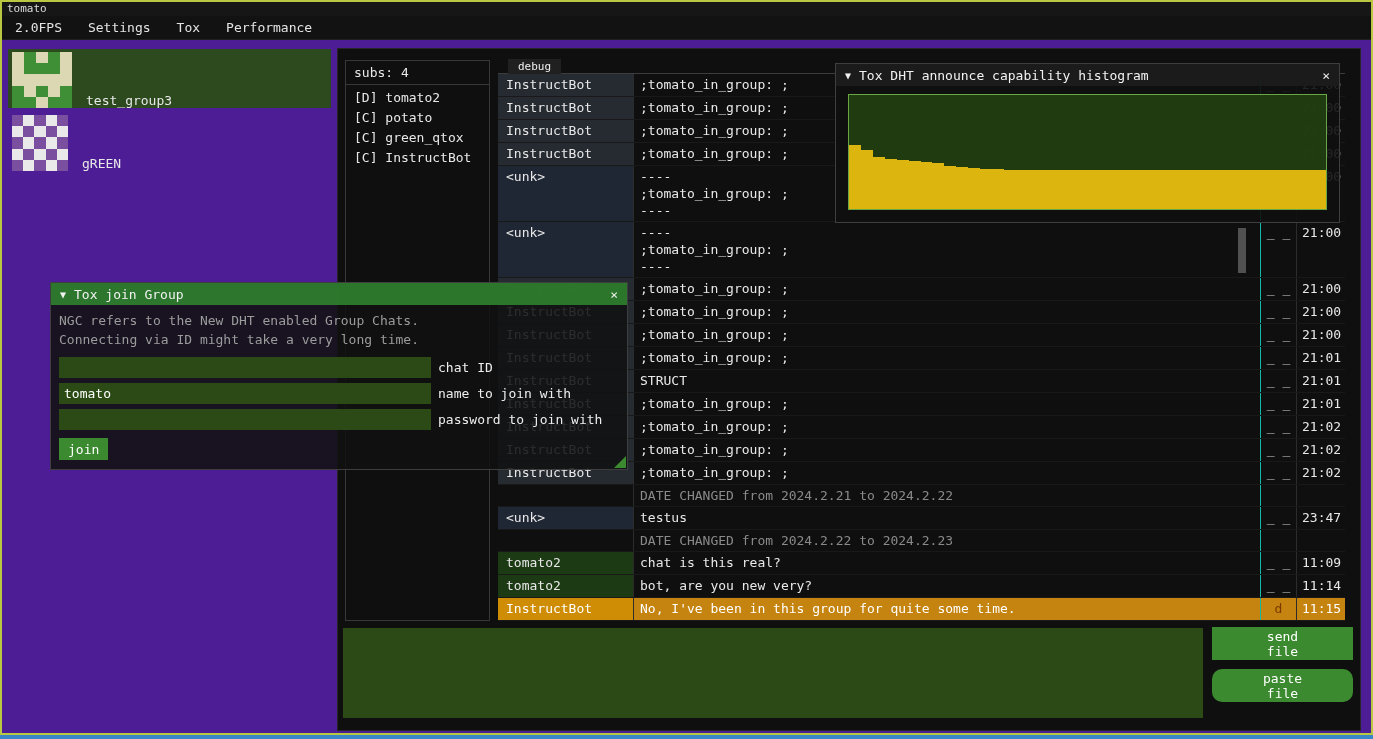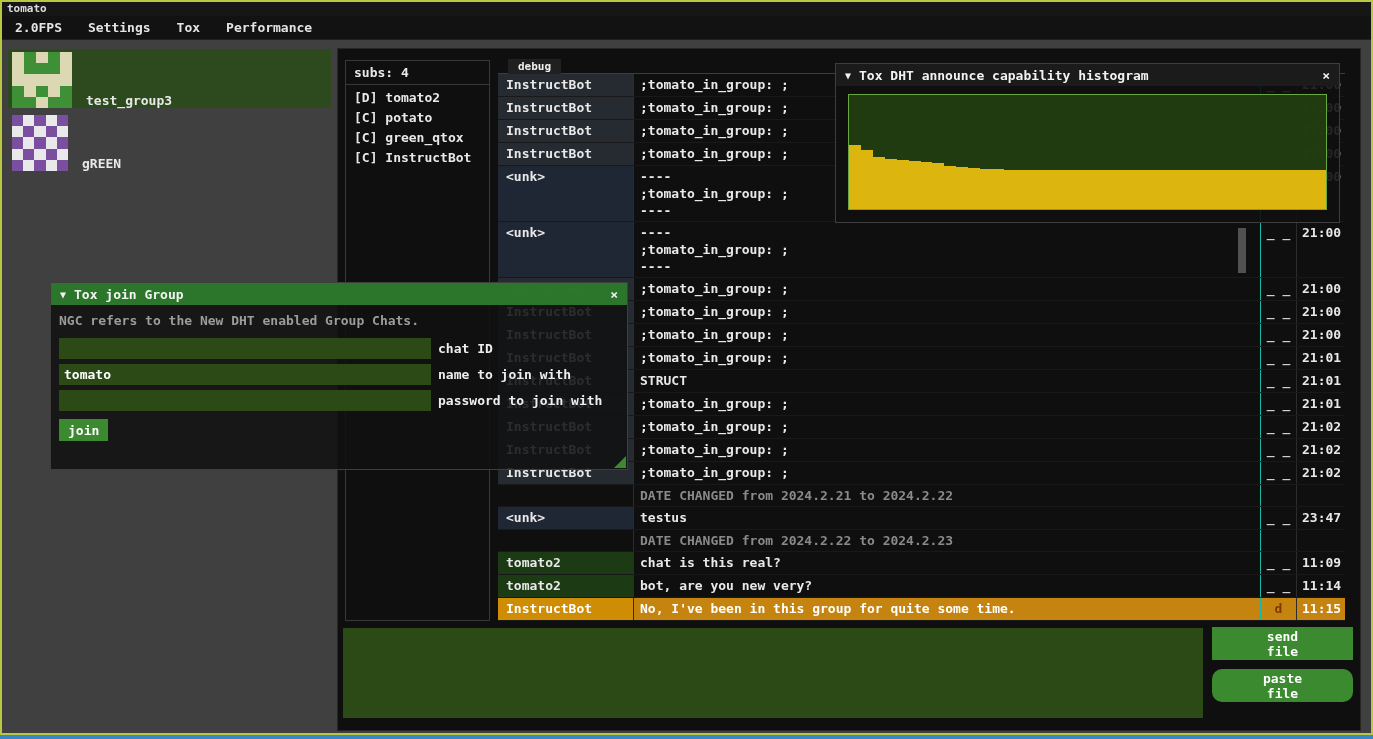--- a/index.html
+++ b/index.html
@@ -1,21 +1,21 @@
 <!DOCTYPE html>
 <html><head>
 <meta charset="utf-8">
 <style>
   *{margin:0;padding:0;box-sizing:border-box;}
   html,body{width:1373px;height:739px;overflow:hidden;background:#000;}
   body{font-family:"DejaVu Sans Mono","Liberation Mono",monospace;font-size:13px;color:#e8e8e8;position:relative;}
 
   .frame{position:absolute;left:0;top:0;width:1373px;height:735px;border:2px solid #b9c840;pointer-events:none;z-index:45;}
   .bottom-strip{position:absolute;left:0;top:735px;width:1373px;height:4px;background:#3a87c8;z-index:45;}
-  .app{position:absolute;left:0;top:0;width:1373px;height:735px;background:#404040;font-weight:bold;}
+  .app{position:absolute;left:0;top:0;width:1373px;height:735px;background:#4c1d95;}
 
   .titlebar{position:absolute;left:2px;top:2px;right:2px;height:14px;background:#161616;font-size:11px;line-height:14px;padding-left:5px;color:#dcdcdc;}
   .menubar{position:absolute;left:2px;top:16px;right:2px;height:24px;background:#121212;display:flex;align-items:center;border-bottom:1px solid #1f1f1f;}
   .menu-item{padding:0 13px;line-height:24px;color:#e4e4e4;cursor:default;}
 
   
   .contact{position:absolute;left:8px;width:323px;height:59px;display:flex;align-items:flex-end;}
   .contact.selected{background:#2c4a1d;}
   .contact-1{top:49px;} .contact-2{top:112px;}
   .avatar{width:60px;height:56px;margin:2px 0 0 4px;}
@@ -333,20 +333,21 @@
   </div>
 
   <div class="window join-window">
     <div class="win-title">
       <span class="win-arrow">▼</span>
       <span>Tox join Group</span>
       <span class="win-close">×</span>
     </div>
     <div class="join-body">
       <div class="join-info">NGC refers to the New DHT enabled Group Chats.</div>
+      <div class="join-info">Connecting via ID might take a very long time.</div>
       <div class="join-fields">
           <div class="field-row">
             <input class="field-input" type="text" style="">
             <span class="field-label">chat ID</span>
           </div>
           <div class="field-row">
             <input class="field-input" type="text" value="tomato" style="">
             <span class="field-label">name to join with</span>
           </div>
           <div class="field-row">

